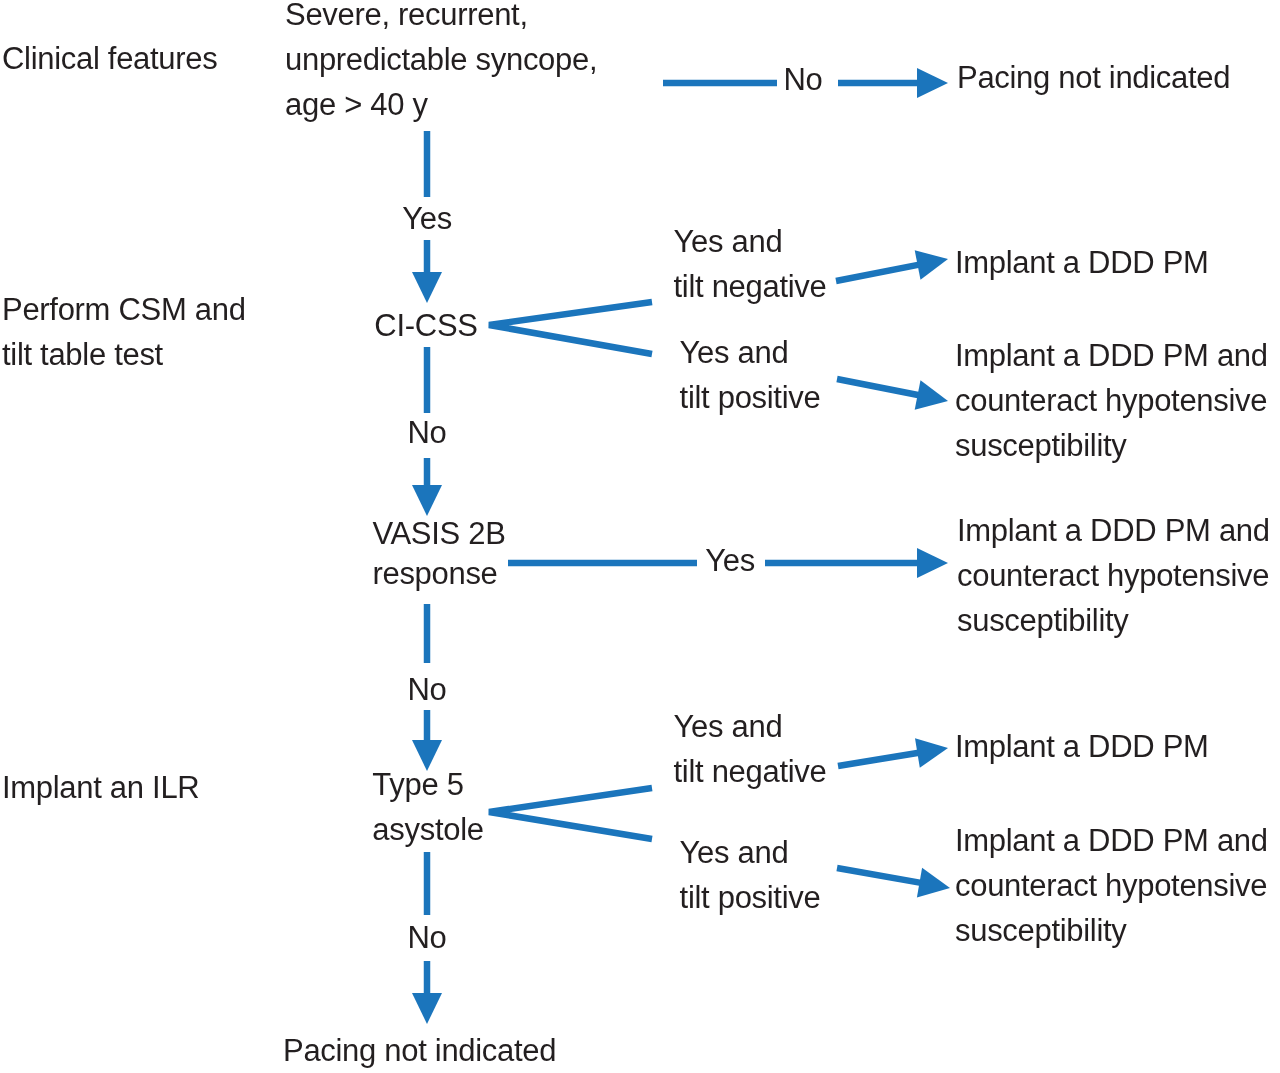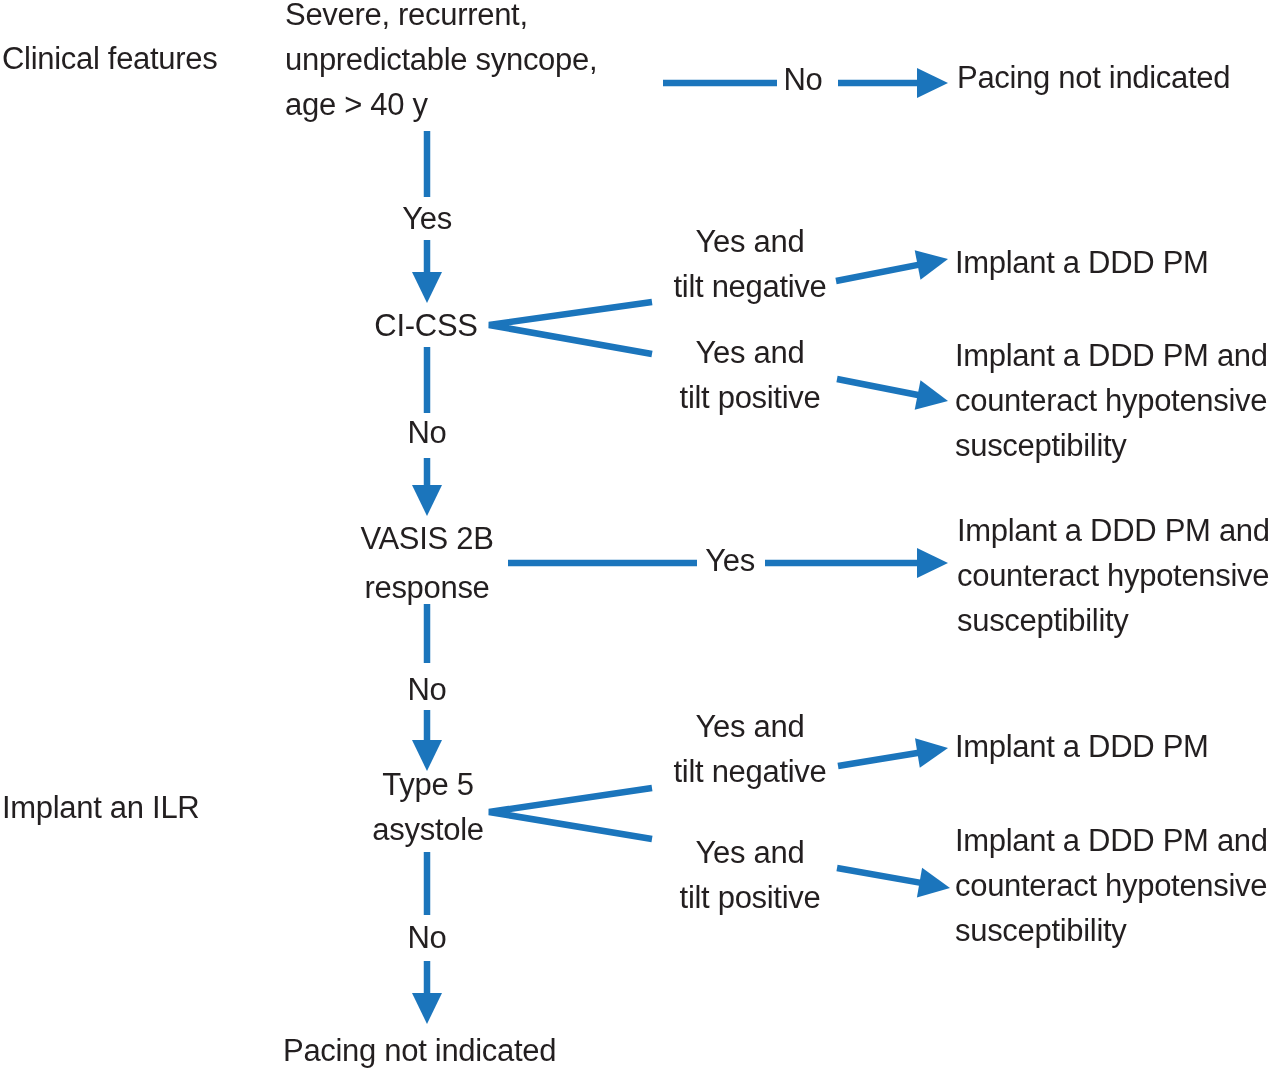--- a/index.html
+++ b/index.html
@@ -12,22 +12,22 @@
   }
   #arrow-layer{position:absolute;left:0;top:0;width:1280px;height:1073px;}
   .t{
     position:absolute;
     font-size:31px;
     line-height:45px;
     color:var(--ink,#231F20);
     letter-spacing:-0.3px;
     white-space:pre-line;
   }
-  .cx{transform:translateX(-50%);text-align:center;}
-  .lh46{line-height:49px;}
+  .cx{transform:translateX(-50%);}
+  .lh46{line-height:40px;margin-left:12px;}
 </style>
 </head>
 <body>
 
 <div id="canvas">
 
   <svg id="arrow-layer" viewBox="0 0 1280 1073" xmlns="http://www.w3.org/2000/svg">
       <g>
         <line x1="663" y1="83" x2="777" y2="83" stroke="#1B75BC" stroke-width="6.5"></line>
       </g>
@@ -88,21 +88,23 @@
       <g>
         <line x1="427" y1="852" x2="427" y2="915" stroke="#1B75BC" stroke-width="6.5"></line>
       </g>
       <g>
         <line x1="427" y1="961" x2="427" y2="996" stroke="#1B75BC" stroke-width="6.5"></line>
         <polygon points="427.0,1024.0 412.0,993.0 442.0,993.0" fill="#1B75BC"></polygon>
       </g>
     </svg>
 
   <div class="t" style="left:2px;top:36px">Clinical features</div>
-  <div class="t" style="left:2px;top:785px">Implant an ILR</div>
+  <div class="t" style="left:2px;top:287px">Perform CSM and
+tilt table test</div>
+  <div class="t" style="left:2px;top:765px">Implant an ILR</div>
 
   <div class="t" style="left:285px;top:-8px">Severe, recurrent,
 unpredictable syncope,
 age &gt; 40 y</div>
   <div class="t cx" style="left:426px;top:303px">CI-CSS</div>
   <div class="t cx lh46" style="left:427px;top:514px">VASIS 2B
 response</div>
   <div class="t cx" style="left:428px;top:762px">Type 5
 asystole</div>
 

